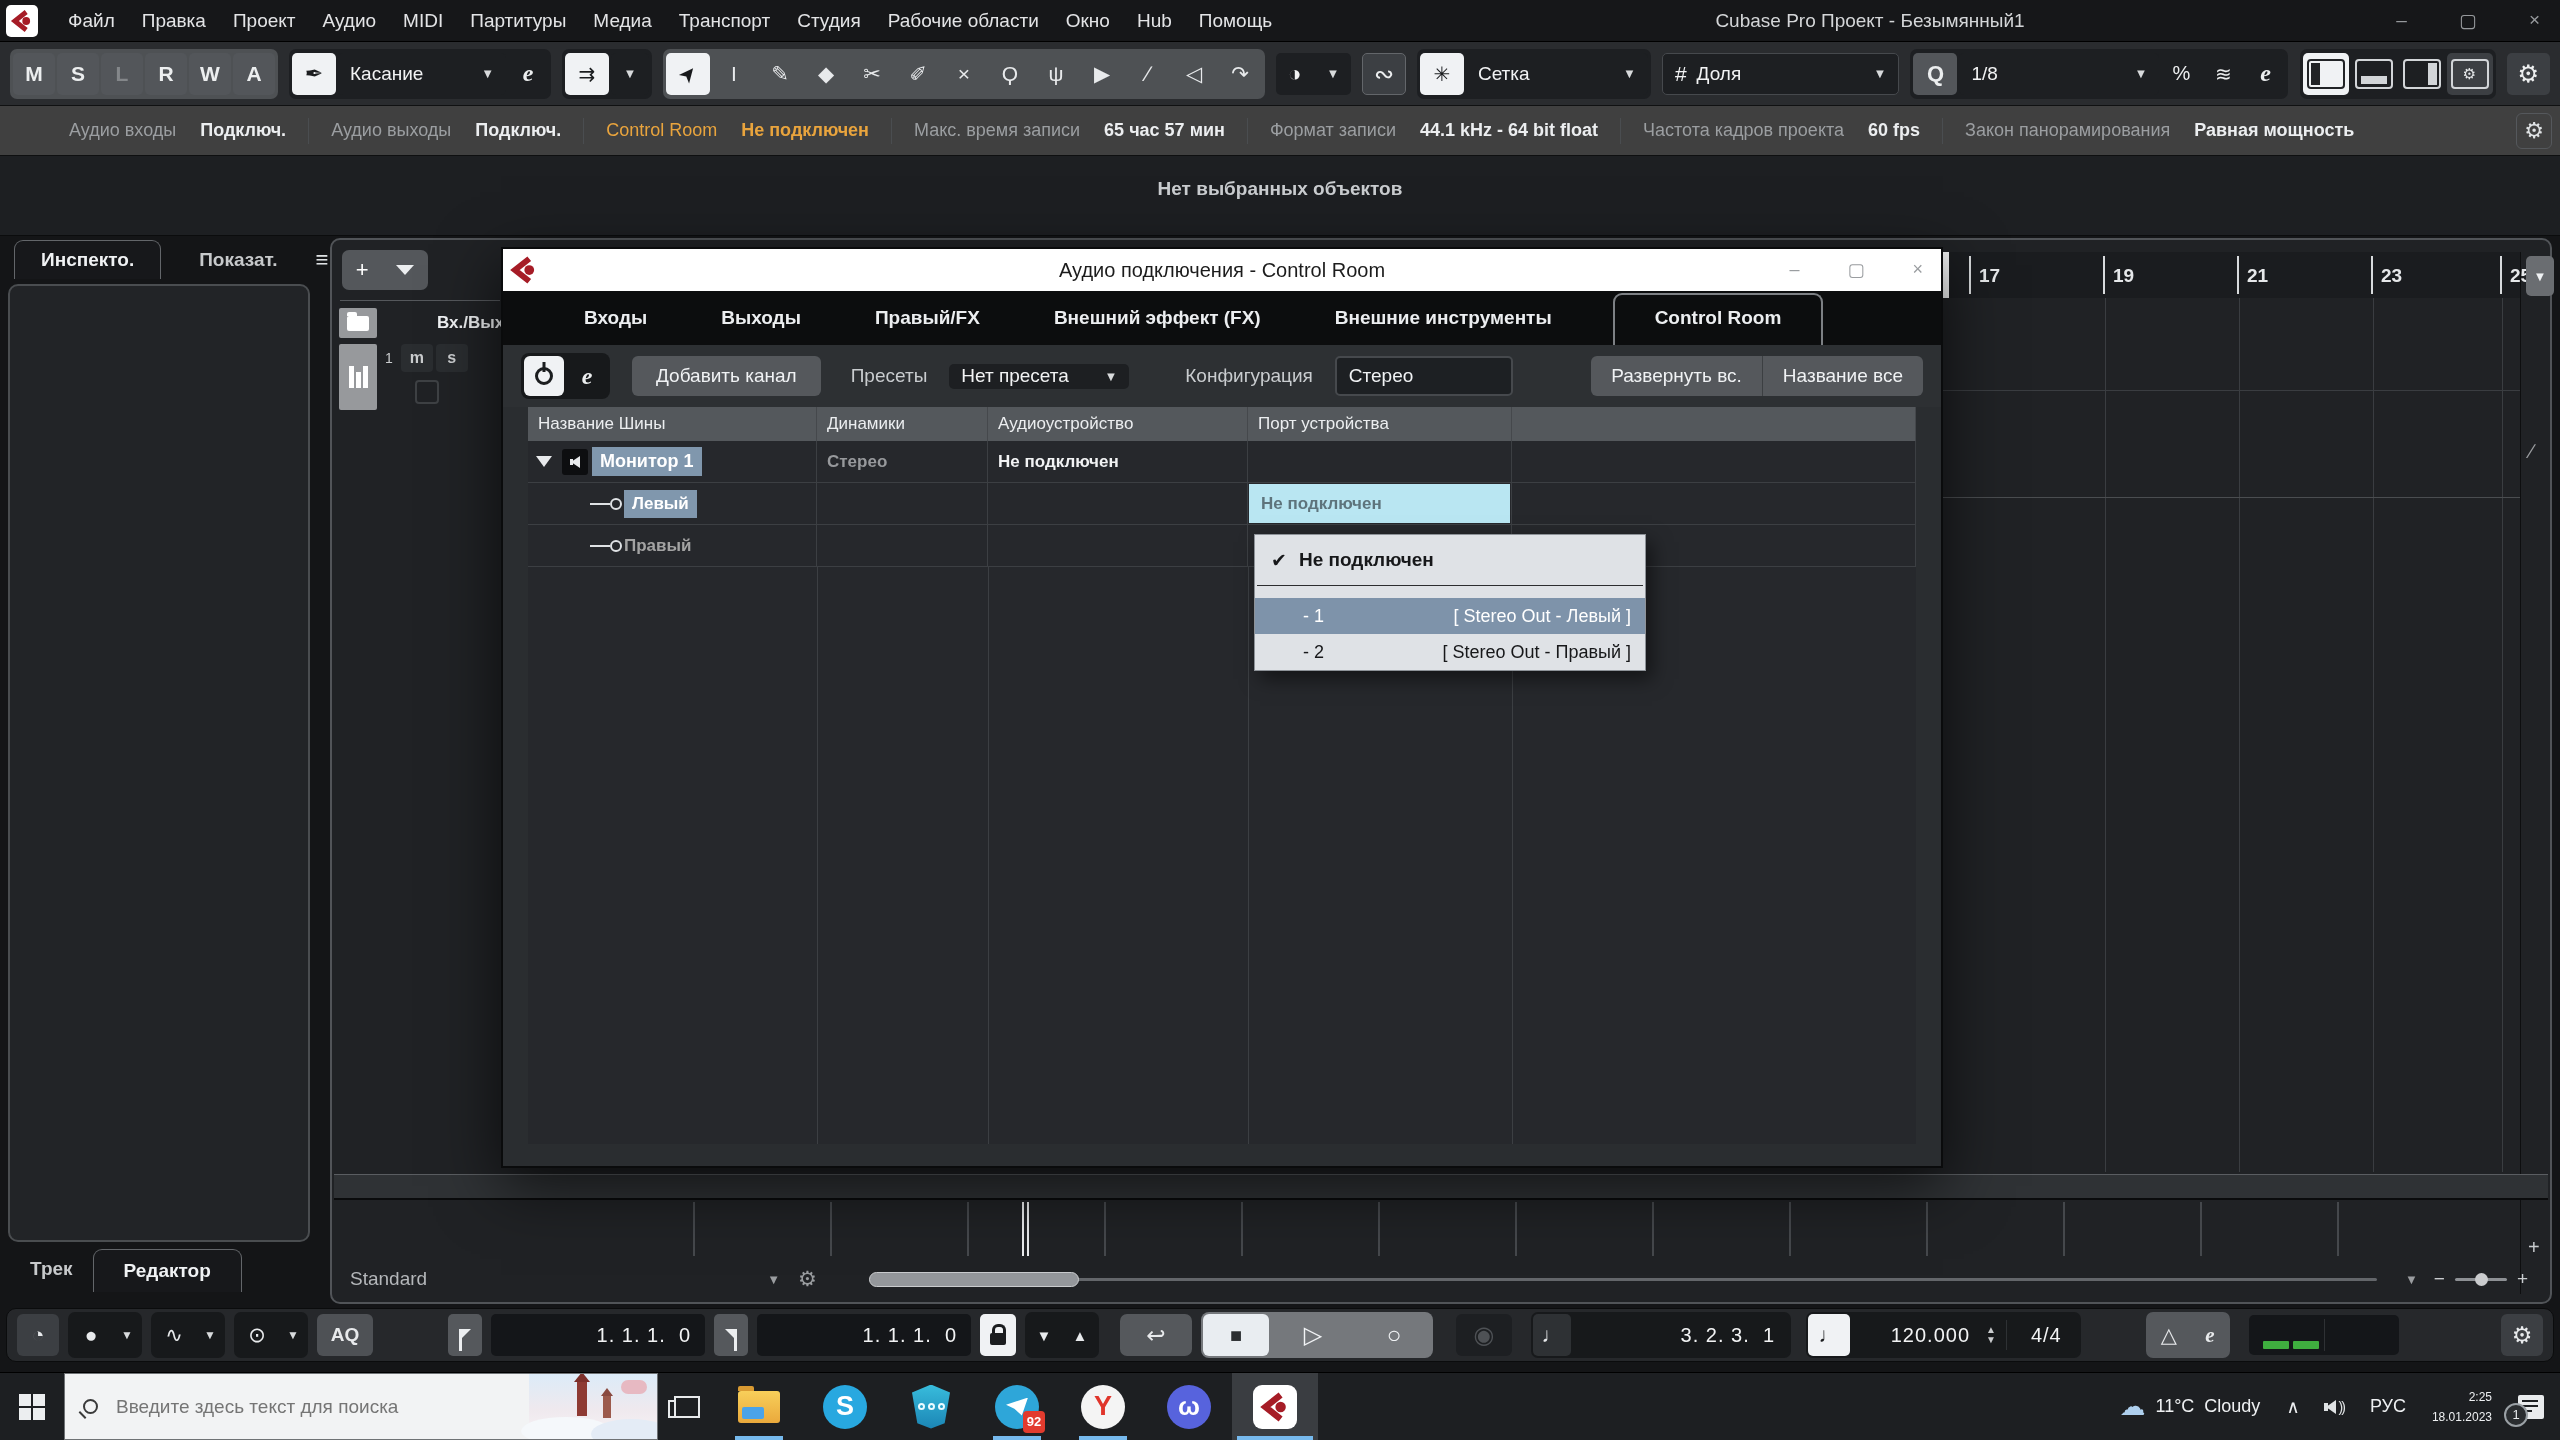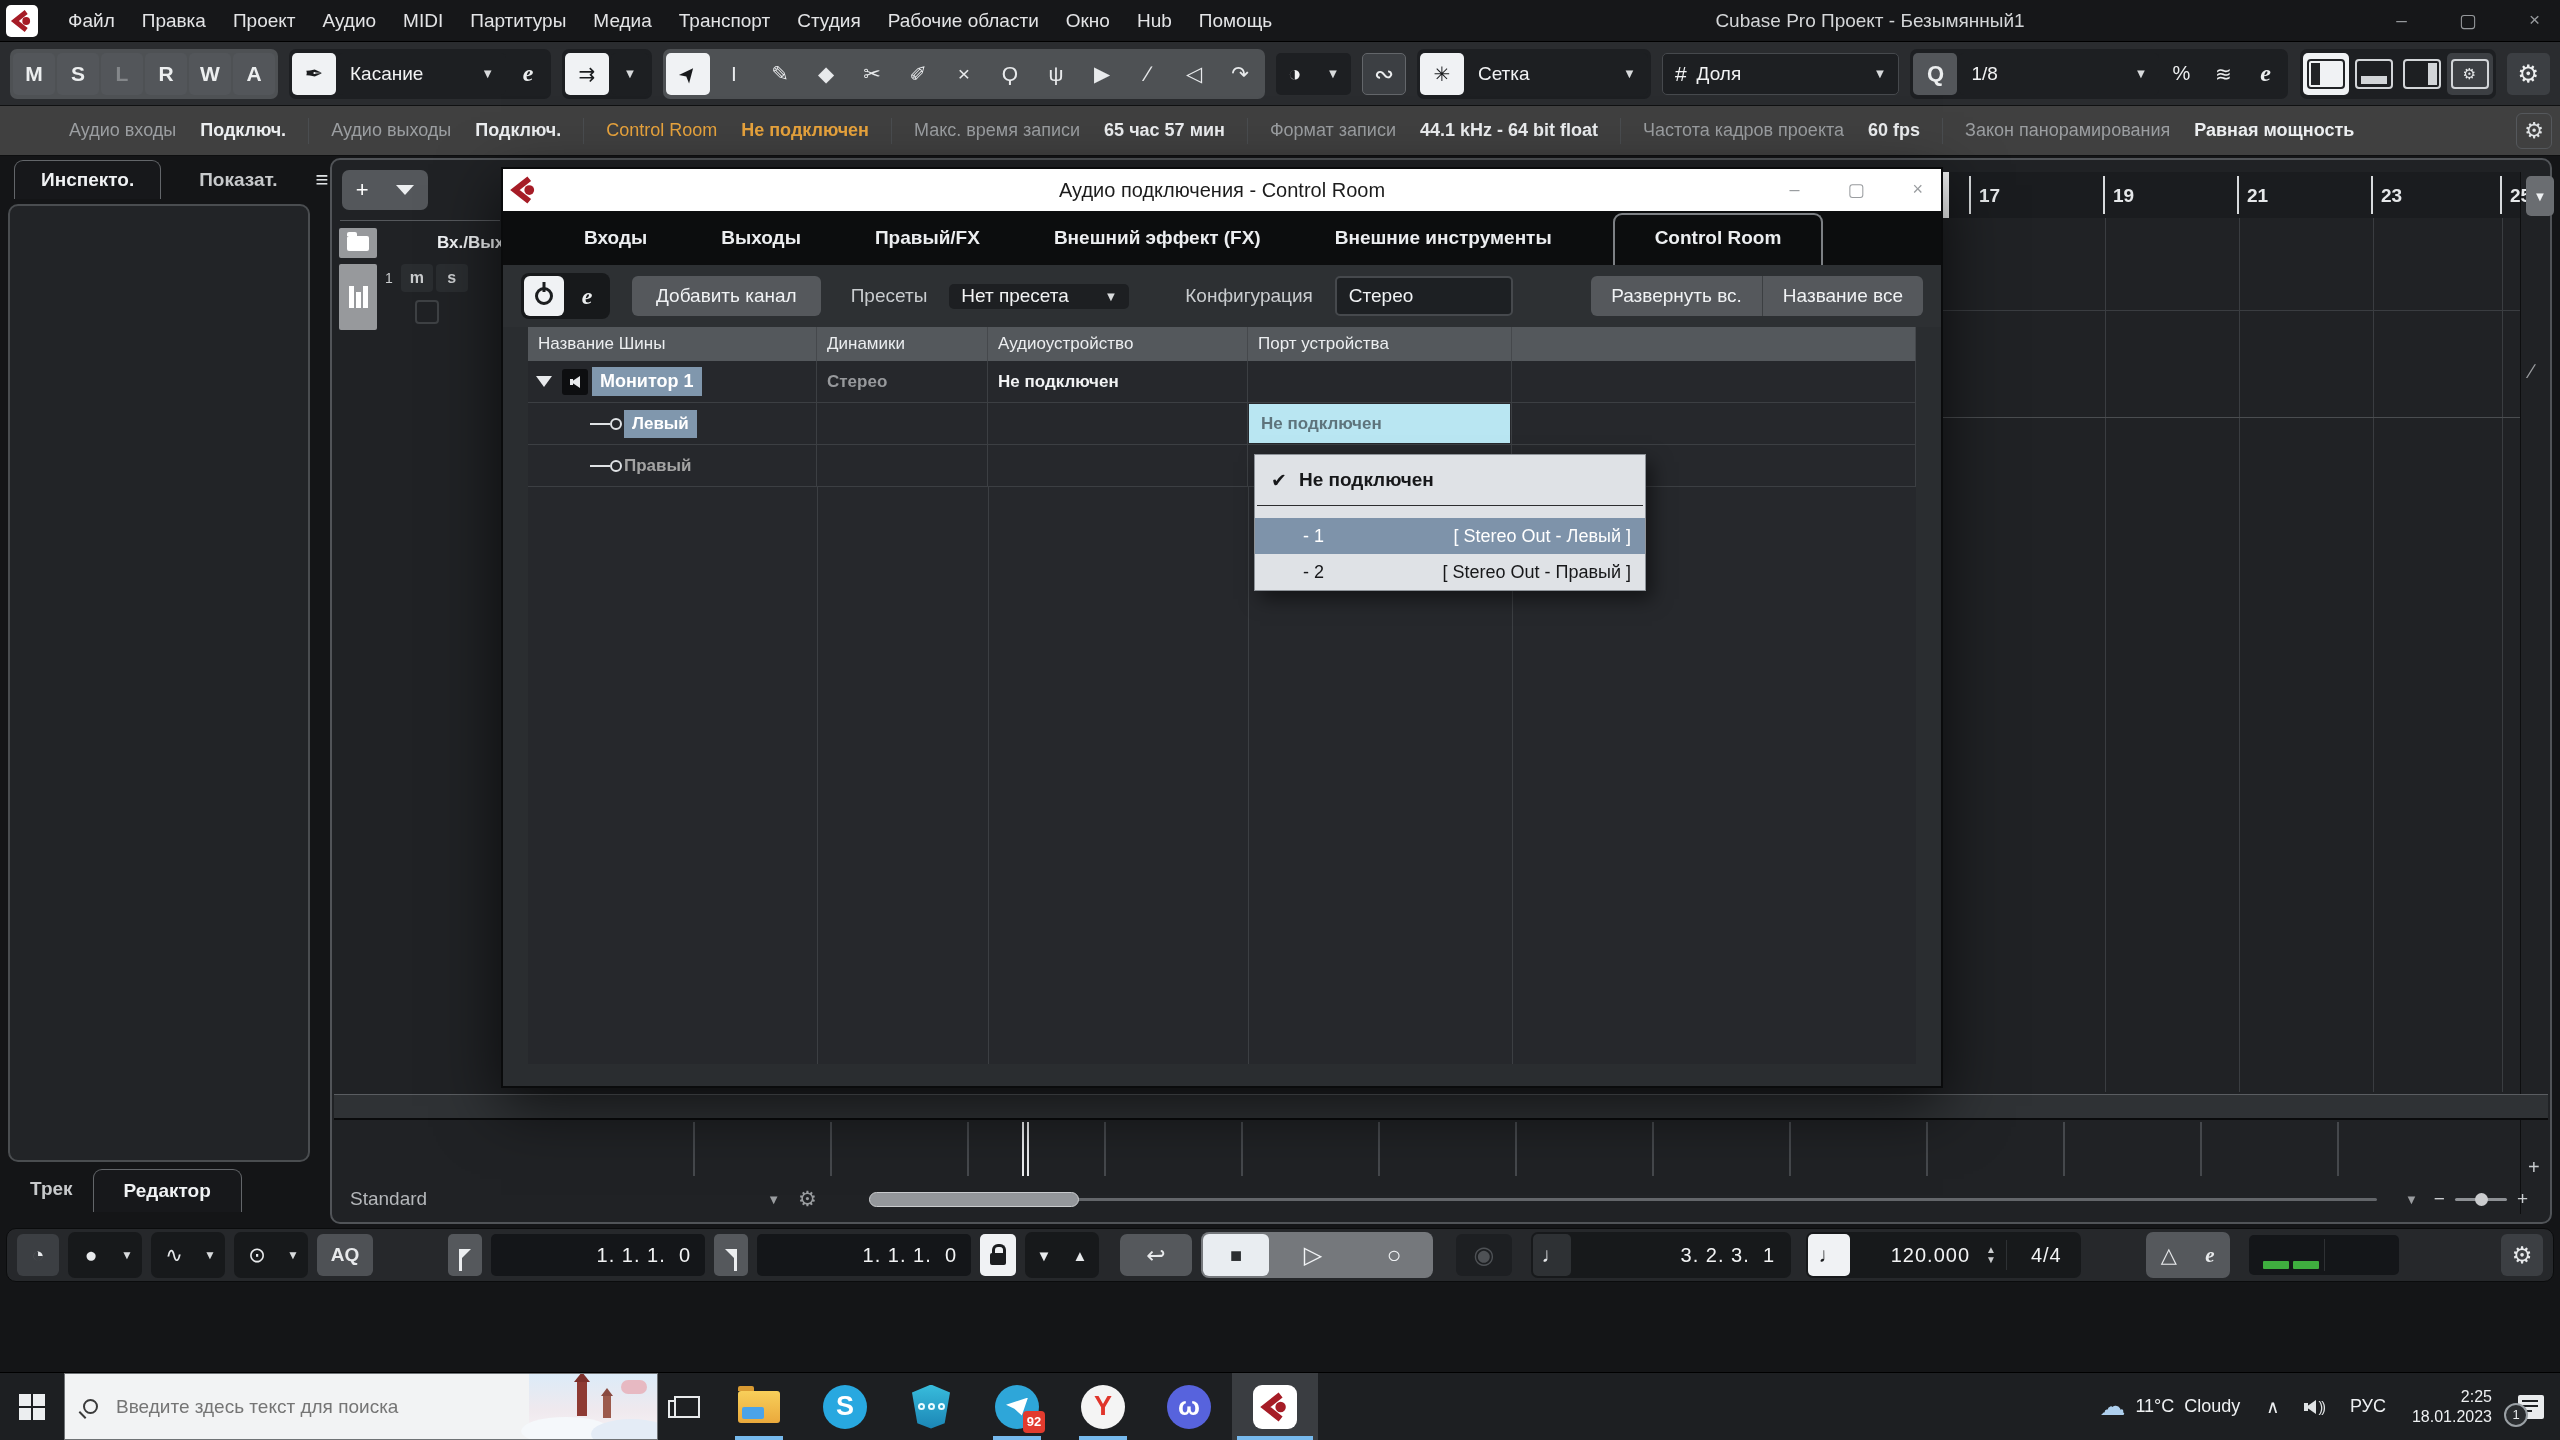--- a/index.html
+++ b/index.html
@@ -188,21 +188,21 @@
   .tg{position:relative;}
   .tg .plane{width:22px;height:18px;background:#fff;clip-path:polygon(0 40%,100% 0,72% 100%,38% 62%);}
   .badge{position:absolute;right:-6px;bottom:-4px;width:22px;height:22px;border-radius:4px;background:#e23b2e;color:#fff;font-size:13px;font-weight:bold;display:flex;align-items:center;justify-content:center;}
   .cubase-ic{width:44px;height:44px;background:#fff;border-radius:9px;display:flex;align-items:center;justify-content:center;}
   .tray{margin-left:auto;display:flex;align-items:center;gap:26px;padding-right:16px;font-size:18px;color:#eef0f2;}
   .cloudic{color:#aecfee;font-size:26px;}
   .spk-tray{display:flex;align-items:center;color:#dfe2e4;}
   .spk-tray .tri{width:0;height:0;border-top:7px solid transparent;border-bottom:7px solid transparent;border-right:10px solid #dfe2e4;position:relative;}
   .spk-tray .tri::after{content:"";position:absolute;left:-2px;top:-4px;width:4px;height:8px;background:#dfe2e4;}
   .spk-tray .wv{font-size:14px;margin-left:3px;letter-spacing:-2px;}
-  .clockblk{display:flex;flex-direction:column;align-items:flex-end;font-size:16px;line-height:20px;}
+  .clockblk{display:flex;flex-direction:column;align-items:flex-end;font-size:12px;line-height:20px;}
   .notif{width:26px;height:24px;background:#e9ebed;border-radius:2px;position:relative;}
   .notif i{position:absolute;left:4px;height:2px;background:#1d1f22;width:16px;}
   .notif .badge2{position:absolute;left:-14px;bottom:-8px;width:24px;height:24px;border:2px solid #9aa0a5;border-radius:50%;background:#2a2d30;color:#e8eaec;font-size:13px;display:flex;align-items:center;justify-content:center;}
 </style>
 </head>
 <body>
 
 <div id="root">
 
   <div class="titlebar">
@@ -356,20 +356,23 @@
       <span class="vl">60 fps</span>
     </div>
     <div class="st-div"></div>
     <div class="st-item">
       <span class="lb">Закон панорамирования</span>
       <span class="vl">Равная мощность</span>
     </div>
     <div class="gearbox">⚙</div>
   </div>
 
+  <div class="infoline">
+    <span>Нет выбранных объектов</span>
+  </div>
 
   <div class="workspace">
 
     <div class="insp-tabs">
       <span class="tab-raised">Инспекто.</span>
       <span class="tab-flat">Показат.</span>
       <span style="color:#dfe2e4;font-size:22px;font-weight:bold;">≡</span>
     </div>
     <div class="panel" style="left:8px;top:48px;width:302px;height:958px;border-color:#4a4d50;background:#222427;"></div>
     <div class="bottom-tabs">

